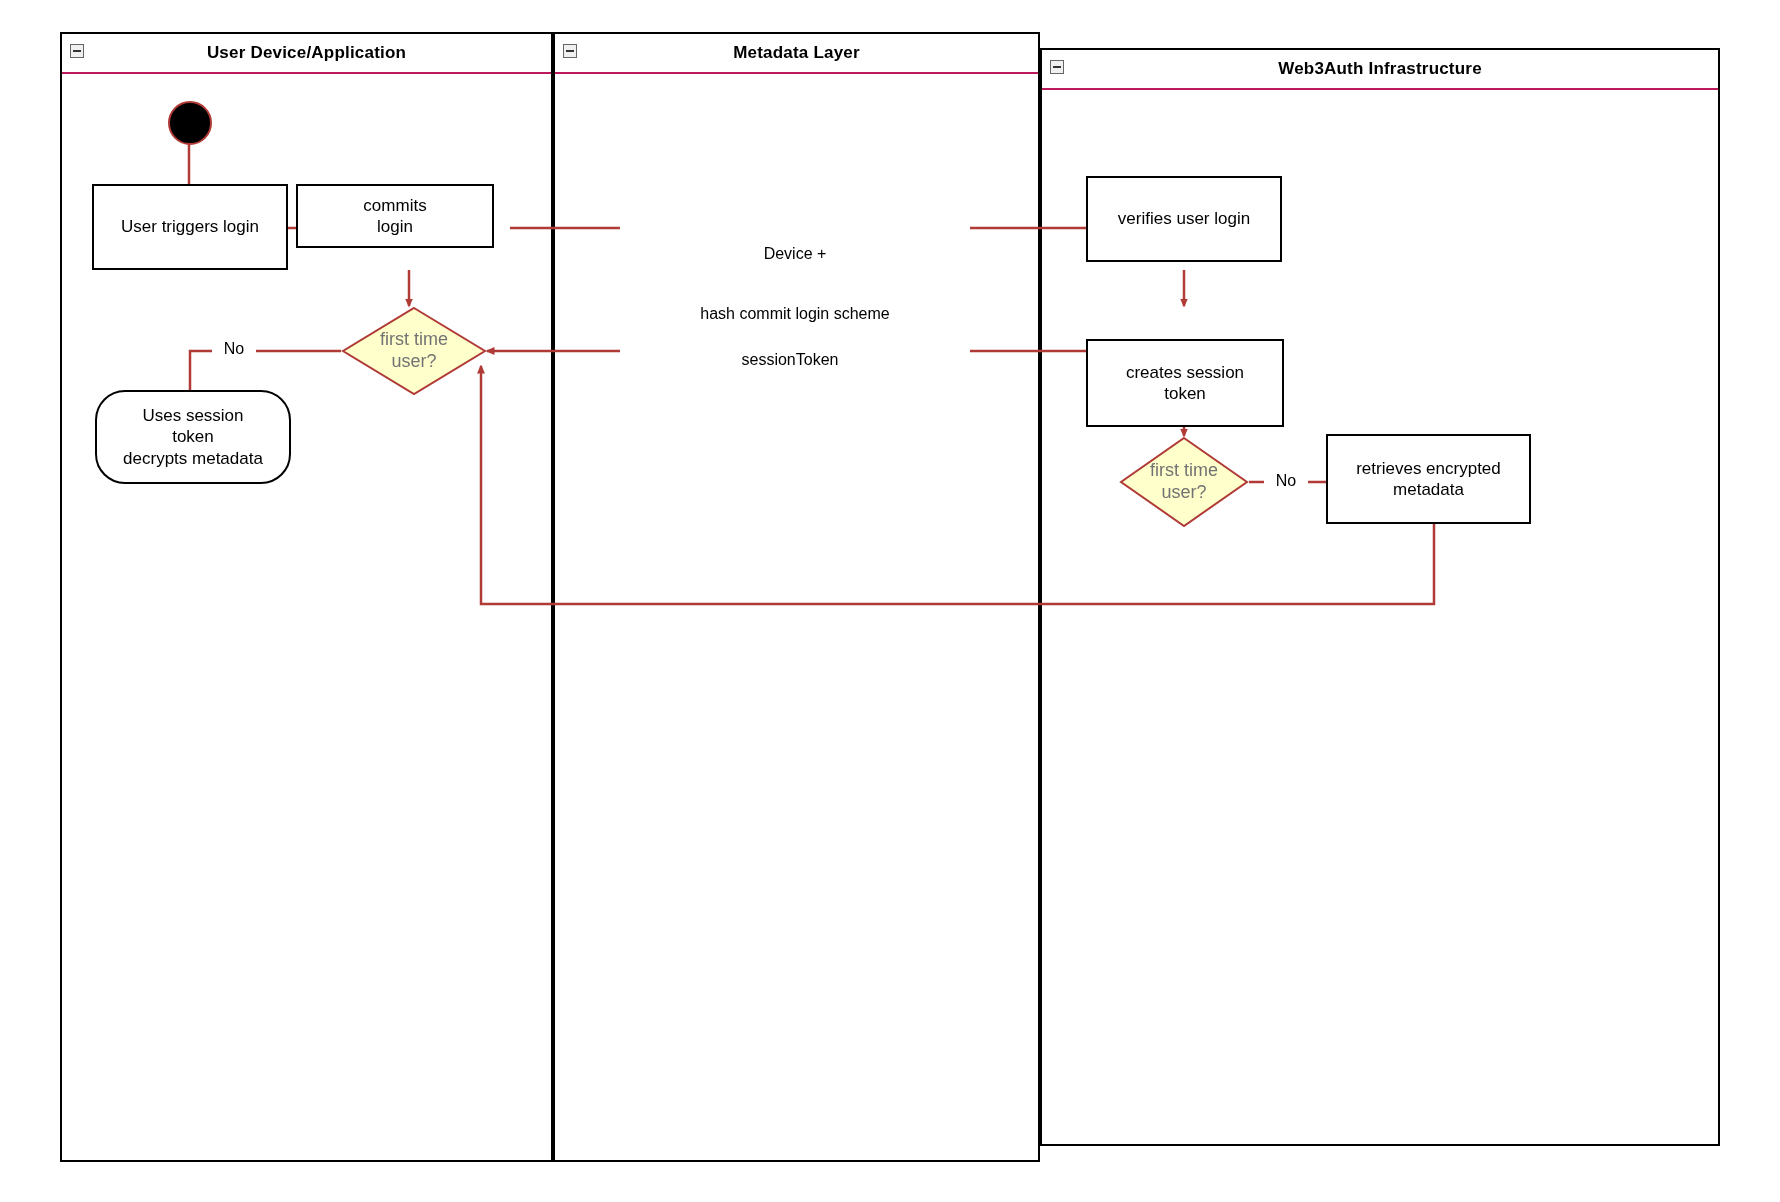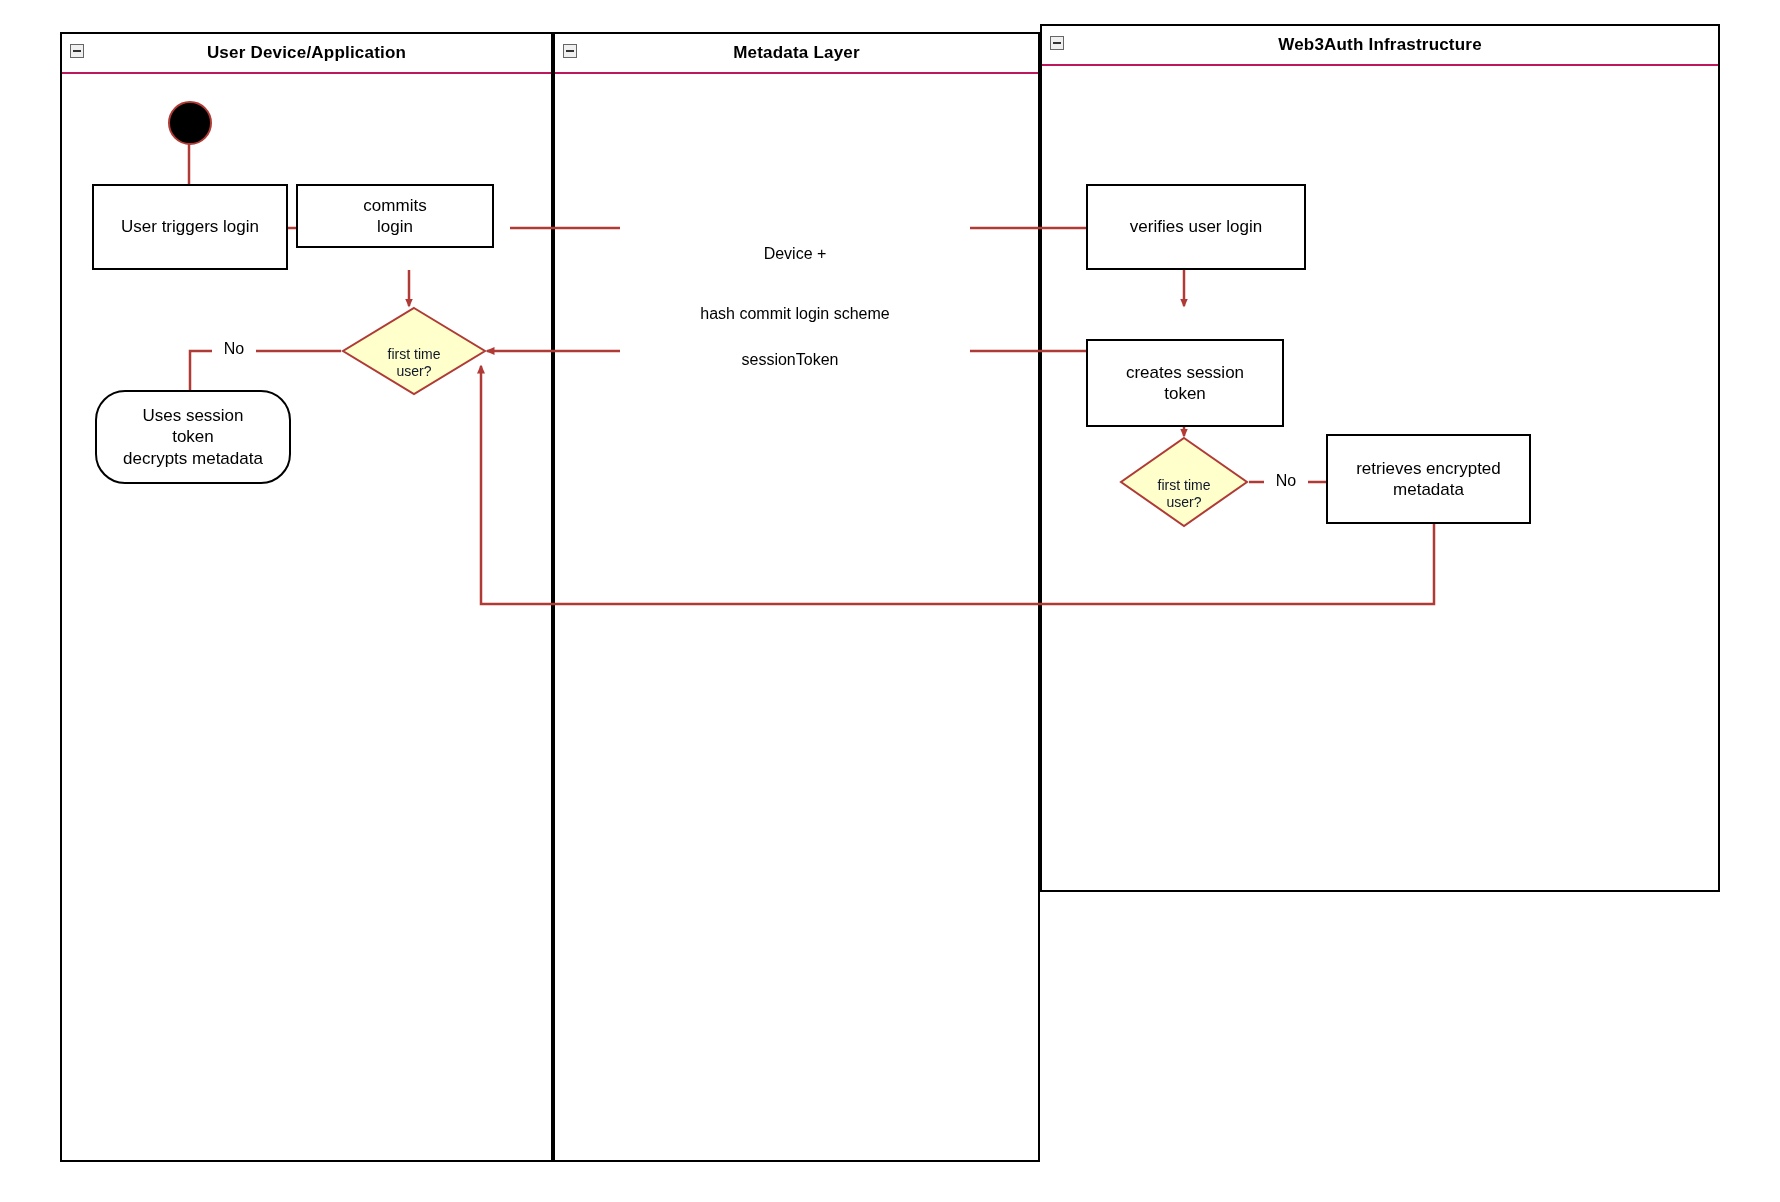--- a/index.html
+++ b/index.html
@@ -77,29 +77,29 @@
     box-sizing: border-box;
   }
   .decision svg {
     position: absolute;
     left: 0;
     top: 0;
   }
   .decision .dec-label {
     position: absolute;
     left: 0;
-    top: 12px;
+    top: 0;
     width: 100%;
     height: 100%;
     display: flex;
     align-items: center;
     justify-content: center;
     text-align: center;
-    font-size: 14px;
-    color: #0f172a;
+    font-size: 18px;
+    color: #737373;
     line-height: 1.2;
   }
   .start-node {
     position: absolute;
     border-radius: 50%;
     background: #000000;
     border: 2px solid #b03a36;
     box-sizing: border-box;
   }
   .edge-label {
@@ -132,21 +132,21 @@
     </div>
   </div>
 
   <div class="pool" style="left:553px; top:32px; width:487px; height:1130px;">
     <div class="lane-header">
       <div class="collapse-box"></div>
       <span class="lane-title">Metadata Layer</span>
     </div>
   </div>
 
-  <div class="pool" style="left:1040px; top:24px; width:680px; height:868px;">
+  <div class="pool" style="left:1040px; top:48px; width:680px; height:1098px;">
     <div class="lane-header">
       <div class="collapse-box"></div>
       <span class="lane-title">Web3Auth Infrastructure</span>
     </div>
   </div>
 
   <svg class="wires" viewBox="0 0 1780 1202">
     <defs>
       <marker id="arrow" markerWidth="9" markerHeight="9" refX="7.5" refY="4" orient="auto" markerUnits="userSpaceOnUse">
         <path d="M0,0 L9,4 L0,8 z" fill="#b03a36"></path>
@@ -195,21 +195,21 @@
     <div class="dec-label" style="white-space:pre-line;">first time
 user?</div>
   </div>
 
   <div class="node" style="left:95px; top:390px; width:196px; height:94px;border-radius:30px;">
     <span style="white-space:pre-line;">Uses session
 token
 decrypts metadata</span>
   </div>
 
-  <div class="node" style="left:1086px; top:184px; width:220px; height:86px;justify-content:center;">
+  <div class="node" style="left:1086px; top:176px; width:196px; height:86px;justify-content:center;">
     <span>verifies user login</span>
   </div>
 
   <div class="node" style="left:1086px; top:306px; width:198px; height:88px;margin-top:33px;">
     <span style="white-space:pre-line;">creates session
 token</span>
   </div>
 
   <div class="decision" style="left:1119px; top:436px; width:130px; height:92px;">
     <svg width="130" height="92" viewBox="0 0 130 92">

